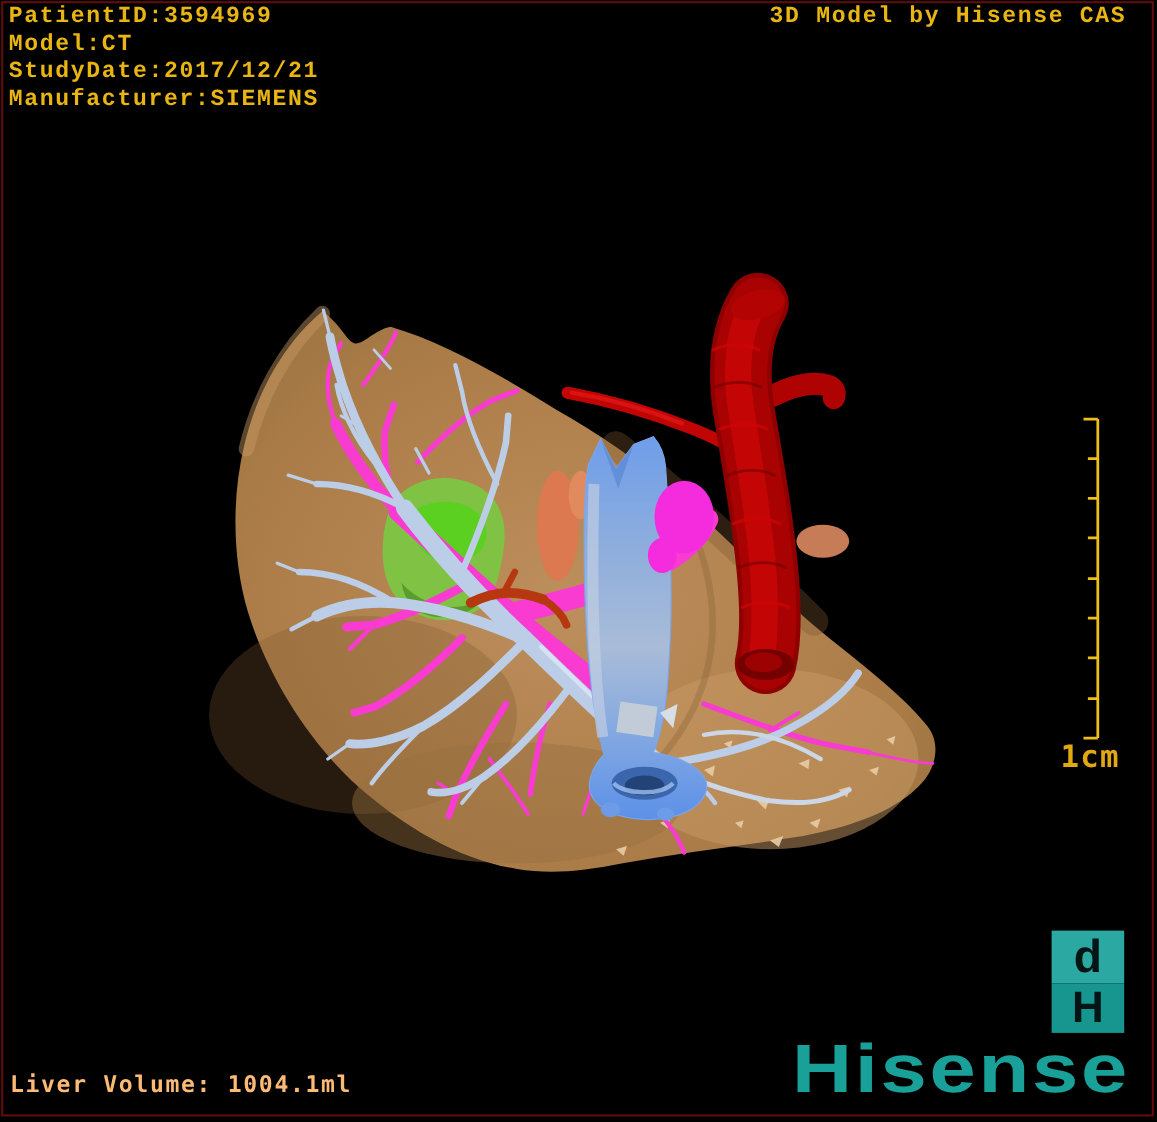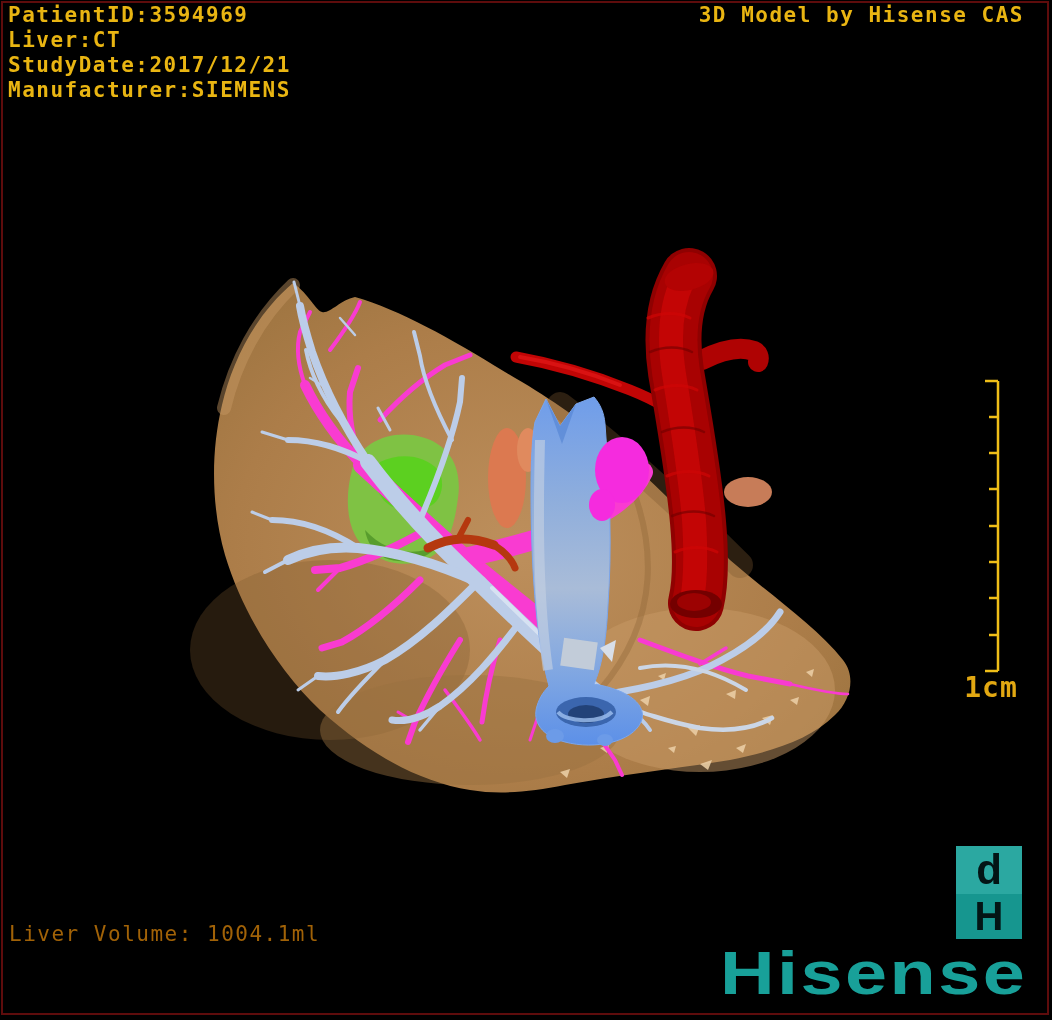--- a/index.html
+++ b/index.html
@@ -7,27 +7,27 @@
     position:relative;width:1052px;height:1020px;background:#000;
     overflow:hidden;font-family:"DejaVu Sans Mono", monospace;
     user-select:none;
   }
   #frame-border{
     position:absolute;left:1px;top:1px;right:3px;bottom:5px;
     border:2px solid #5E0C0C;pointer-events:none;z-index:50;
   }
   .gold-text{
     color:#E9B512;font-size:21px;line-height:25px;letter-spacing:1.5px;
-    font-weight:bold;white-space:pre;
+    font-weight:bold;white-space:pre;font-family:Liberation Mono, monospace;
   }
   #meta-top-left{position:absolute;left:8px;top:3px;z-index:40;}
   #meta-top-right{position:absolute;right:28px;top:3px;z-index:40;text-align:center;}
   #volume-readout{
-    position:absolute;left:9px;top:922px;z-index:40;
-    color:#a16207;font-size:21px;letter-spacing:1.5px;font-weight:normal;white-space:pre;
+    position:absolute;left:9px;top:974px;z-index:40;
+    color:#fdba74;font-size:21px;letter-spacing:1.5px;font-weight:bold;white-space:pre;
   }
   #scale-bar-wrap{position:absolute;left:958px;top:366px;z-index:40;}
   #scale-label{
     position:absolute;left:962px;top:671px;width:58px;text-align:center;z-index:40;
     color:#E2A812;font-size:28px;font-weight:bold;letter-spacing:1px;
   }
   #logo-mark{
     position:absolute;left:956px;top:846px;width:66px;height:88px;z-index:40;
     display:flex;flex-direction:column;font-family:"Liberation Sans",sans-serif;
   }
@@ -227,21 +227,21 @@
       <ellipse cx="689" cy="277" rx="25" ry="13" fill="#B30303" transform="rotate(-14 689 277)"></ellipse>
       <ellipse cx="696" cy="604" rx="26" ry="14" fill="#740000"></ellipse>
       <ellipse cx="694" cy="602" rx="17" ry="9" fill="#9C0202"></ellipse>
     </g>
   </svg>
 
   <div id="frame-border"></div>
 
   <div id="meta-top-left">
     <div class="gold-text">PatientID:3594969</div>
-    <div class="gold-text">Liver:CT</div>
+    <div class="gold-text">Model:CT</div>
     <div class="gold-text">StudyDate:2017/12/21</div>
     <div class="gold-text">Manufacturer:SIEMENS</div>
   </div>
 
   <div id="meta-top-right" class="gold-text">3D Model by Hisense CAS</div>
 
   <div id="volume-readout">Liver Volume: 1004.1ml</div>
 
   <svg id="scale-bar-wrap" width="60" height="320" viewBox="0 0 60 320">
     <g stroke="#EFBE18" stroke-width="2.5" fill="none">

